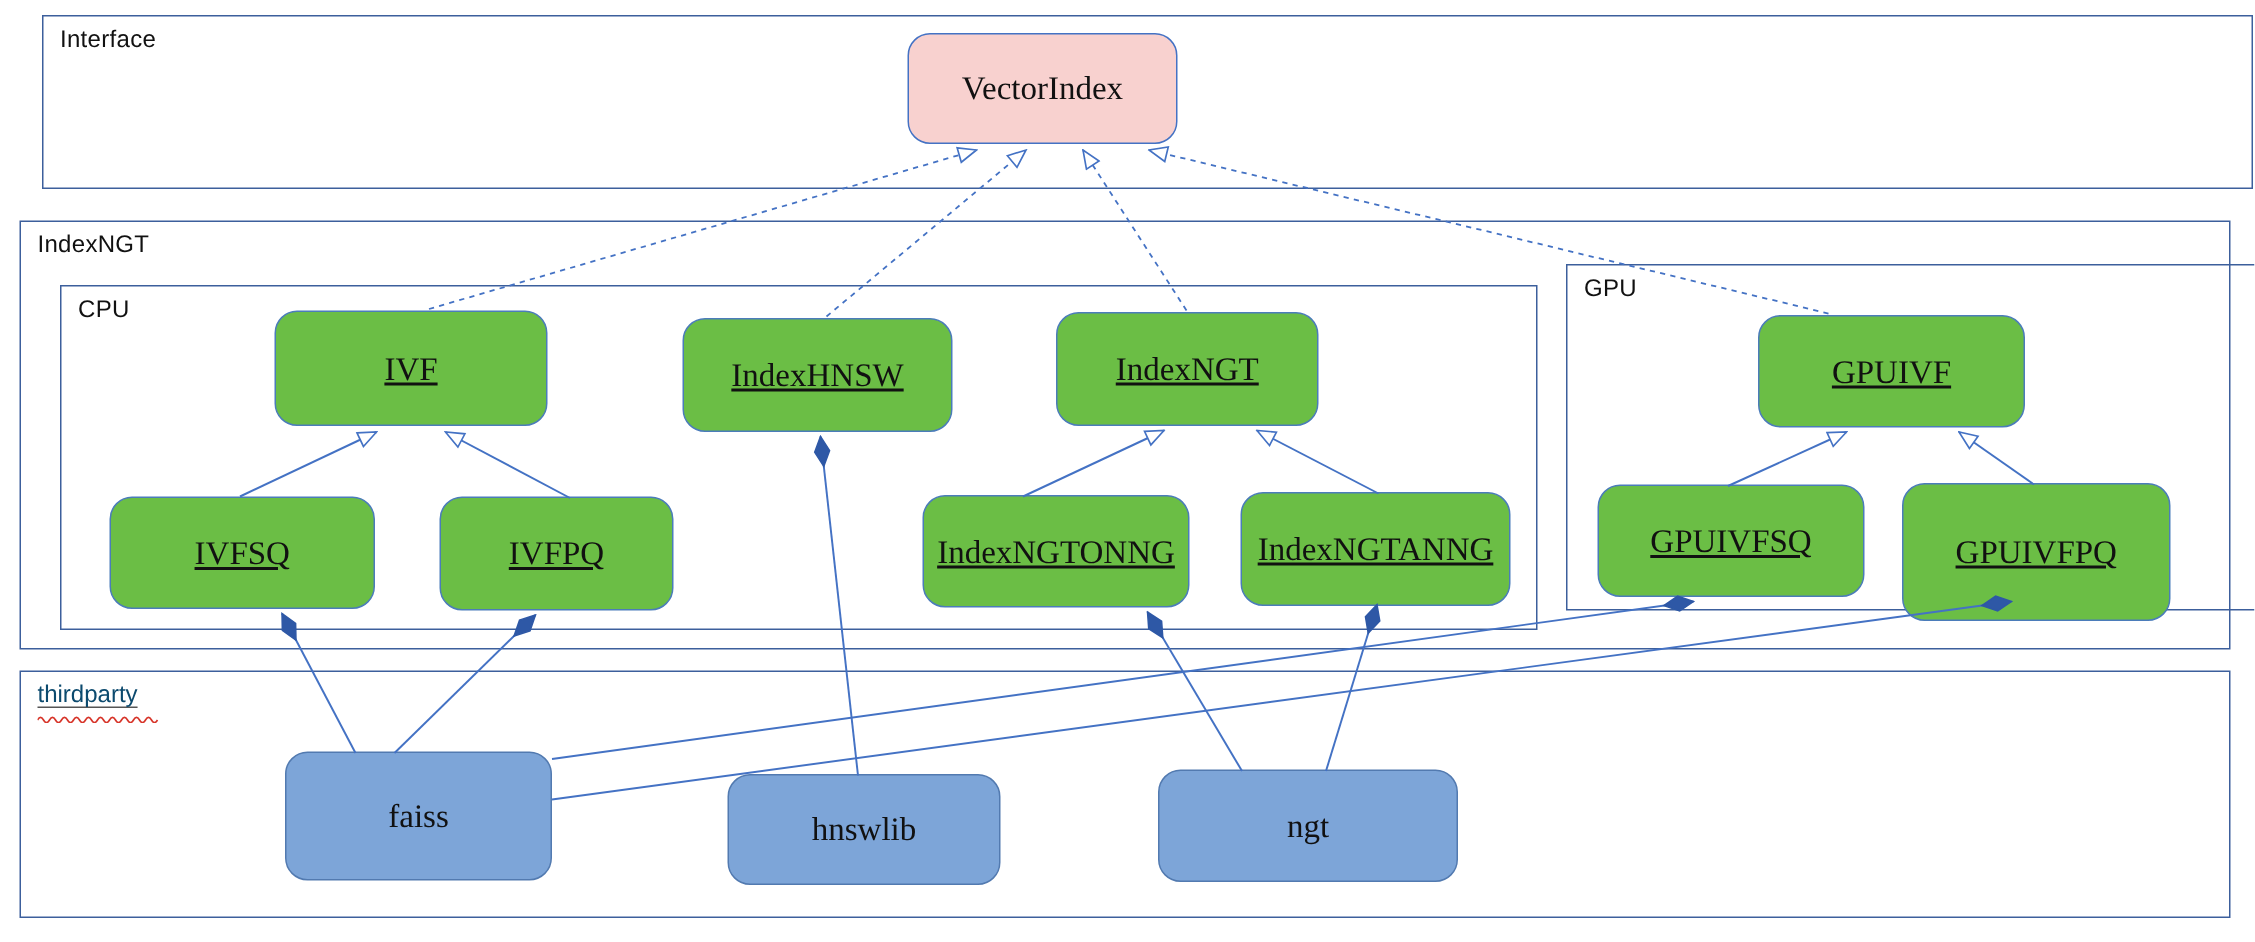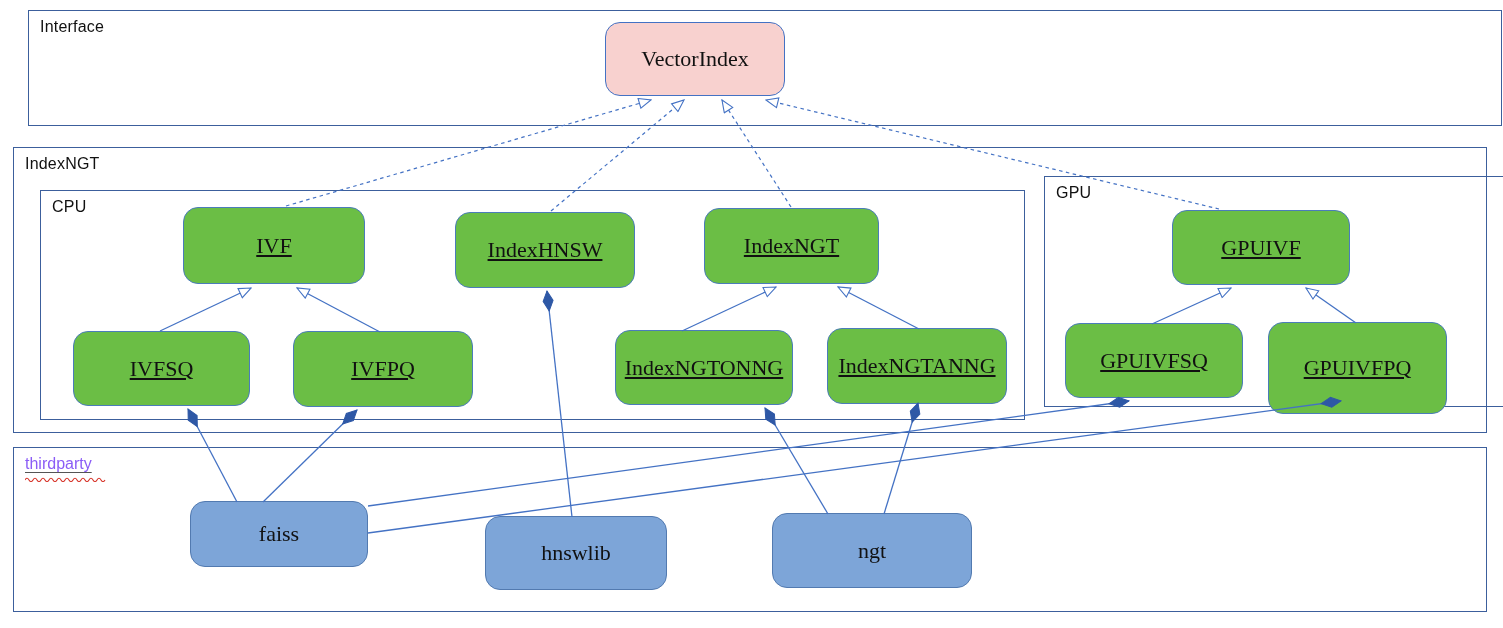--- a/index.html
+++ b/index.html
@@ -9,21 +9,21 @@
   }
   .container{
     position:absolute;border:1.6px solid #3c5f9c;background:transparent;box-sizing:border-box;
   }
   .container.inner{border-width:1.3px;}
   .clabel{
     position:absolute;top:7px;left:11px;font-size:16px;color:#111;letter-spacing:.2px;
   }
   .clabel-wrap{position:absolute;top:7px;left:11px;}
   .clabel-wrap .ulabel{
-    font-size:16px;color:#8b5cf6;text-decoration:underline;text-decoration-color:#555;
+    font-size:16px;color:#0c4a6e;text-decoration:underline;text-decoration-color:#555;
     text-underline-offset:3px;display:inline-block;
   }
   .squiggle{position:absolute;left:0;top:21px;}
   .node{
     position:absolute;box-sizing:border-box;border-radius:15px;
     display:flex;align-items:center;justify-content:center;
     font-family:"Liberation Serif",serif;font-size:22px;color:#111;
   }
   .node.green{background:#6bbe45;border:1.5px solid #4b7cba;text-decoration:underline;}
   .node.blue{background:#7da5d8;border:1.5px solid #527ab0;}
@@ -61,29 +61,29 @@
       </svg>
     </span>
   </div>
 
   <div class="node pink" style="left:605px;top:22px;width:180px;height:74px">VectorIndex</div>
 
   <div class="node green" style="left:183px;top:207px;width:182px;height:77px">IVF</div>
   <div class="node green" style="left:455px;top:212px;width:180px;height:76px">IndexHNSW</div>
   <div class="node green" style="left:704px;top:208px;width:175px;height:76px">IndexNGT</div>
   <div class="node green" style="left:73px;top:331px;width:177px;height:75px">IVFSQ</div>
-  <div class="node green" style="left:293px;top:331px;width:180px;height:76px">IVFPQ</div>
+  <div class="node green" style="left:293px;top:331px;width:156px;height:76px">IVFPQ</div>
   <div class="node green" style="left:615px;top:330px;width:178px;height:75px">IndexNGTONNG</div>
   <div class="node green" style="left:1172px;top:210px;width:178px;height:75px">GPUIVF</div>
 
   <div class="node green" style="left:827px;top:328px;width:180px;height:76px">IndexNGTANNG</div>
   <div class="node green" style="left:1065px;top:323px;width:178px;height:75px">GPUIVFSQ</div>
   <div class="node green" style="left:1268px;top:322px;width:179px;height:92px">GPUIVFPQ</div>
 
-  <div class="node blue" style="left:190px;top:501px;width:178px;height:66px">faiss</div>
+  <div class="node blue" style="left:190px;top:501px;width:178px;height:86px">faiss</div>
   <div class="node blue" style="left:485px;top:516px;width:182px;height:74px">hnswlib</div>
   <div class="node blue" style="left:772px;top:513px;width:200px;height:75px">ngt</div>
 
   <svg class="edges" width="1503" height="628" viewBox="0 0 1503 628">
     <defs>
       <marker id="hollowTri" viewBox="0 0 14 12" markerWidth="14" markerHeight="12" refX="13" refY="6" orient="auto" markerUnits="userSpaceOnUse">
         <path d="M1,1 L13,6 L1,11 Z" fill="#ffffff" stroke="#4472c4" stroke-width="1.1"></path>
       </marker>
       <marker id="fillDiamond" viewBox="0 0 22 12" markerWidth="22" markerHeight="12" refX="21" refY="6" orient="auto" markerUnits="userSpaceOnUse">
         <path d="M1,6 L11,1 L21,6 L11,11 Z" fill="#2e58a6" stroke="#2e58a6"></path>

